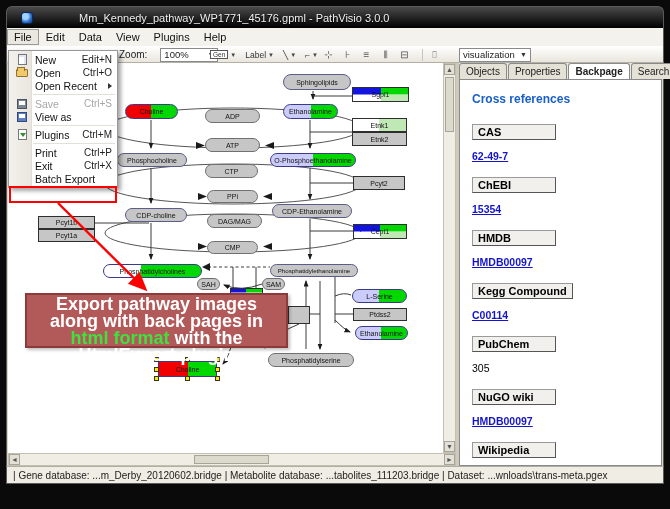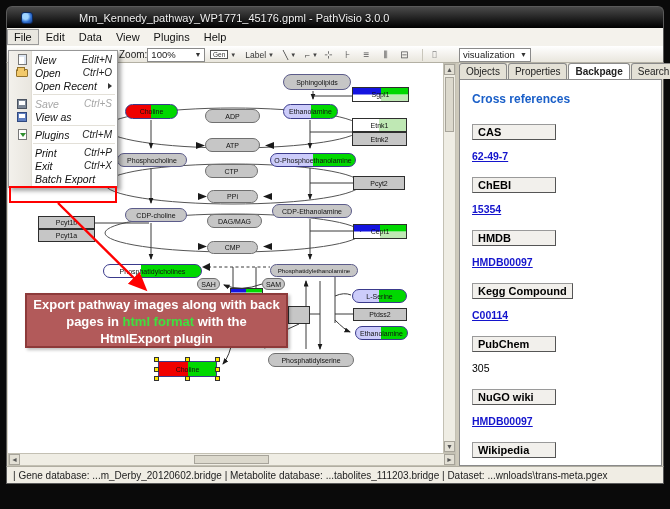--- a/index.html
+++ b/index.html
@@ -61,29 +61,29 @@
     border:1.2px solid #2e2e2e; }
   .split-red-green { background:linear-gradient(to right,#f00000 0 50%,#00d800 50% 100%); border:1.6px solid #3a3a8c; }
   .split-lav-green { background:linear-gradient(to right,#ccccfa 0 50%,#00d800 50% 100%); border:1.4px solid #3a3a8c; }
   .split-white-green { background:linear-gradient(to right,#ffffff 0 38%,#00d800 38% 100%); border:1.6px solid #3a3a8c; }
   .fs6 { font-size:6.2px; }
   .handle { position:absolute; width:5px; height:5px; background:#ffe800; border:1px solid #333; z-index:4; }
 
   
   .annot { position:absolute; left:25px; top:293px; width:263px; height:55px; z-index:6;
     background:#b25a5a; border:2px solid #8d3a3a; box-shadow:2px 2px 3px rgba(0,0,0,.25);
-    color:#fff; font-weight:bold; font-size:13px; line-height:17px; text-align:center; padding:1px 6px; }
+    color:#fff; font-weight:bold; font-size:18px; line-height:17px; text-align:center; padding:1px 6px; }
   .annot .hl { color:#3fe03f; }
 
   
   .popup { position:absolute; left:8px; top:50px; width:110px; z-index:10; background:#fff;
     border:1px solid #979797; box-shadow:3px 3px 4px rgba(0,0,0,.35); font-size:10.5px; color:#111; padding:2px 0; }
   .popup::before { content:""; position:absolute; left:0; top:0; bottom:0; width:22px;
     background:linear-gradient(to right,#f3f1ec,#e9e6df); border-right:1px solid #e0ddd4; }
-  .pitem { position:relative; height:13px; display:flex; align-items:center; padding:0 5px 0 4px;font-style:italic; }
+  .pitem { position:relative; height:13px; display:flex; align-items:center; padding:0 5px 0 4px; }
   .pitem .ic { width:18px; display:flex; justify-content:center; align-items:center; flex:0 0 18px; }
   .pitem .lbl { margin-left:4px; }
   .pitem .sc { margin-left:auto; font-size:10px; color:#222; }
   .pitem.disabled .lbl, .pitem.disabled .sc { color:#a6a6a6;text-align:right; }
   .psep { height:1px; background:#e3e0d8; margin:2px 2px 2px 24px; }
   .subarrow { margin-left:auto; width:0; height:0; border-left:4px solid #333; border-top:3.5px solid transparent; border-bottom:3.5px solid transparent; }
   .redbox { position:absolute; left:9px; top:186px; width:108px; height:17px; border:2px solid #f00; z-index:11; }
 
   
   .i-page { width:9px; height:11px; background:#fff; border:1px solid #777; box-shadow:inset -2px 2px 0 #dde6f2; }
@@ -136,21 +136,21 @@
     <span class="mitem pressed">File</span>
     <span class="mitem">Edit</span>
     <span class="mitem">Data</span>
     <span class="mitem">View</span>
     <span class="mitem">Plugins</span>
     <span class="mitem">Help</span>
   </div>
 
   <div class="toolbar">
     <div class="tb-abs" style="left:112px;">
-      <span style="margin-right:0;">Zoom:</span>
+      <span style="margin-right:13px;">Zoom:</span>
       <div class="combo" style="width:58px;">
         <span>100%</span>
         <span class="caret">▼</span>
       </div>
     </div>
     <div class="tb-abs" style="left:200px;">
       <div class="tbtn">
         <span class="geneglyph">Gen</span>
         <span class="caret">▼</span>
       </div>

